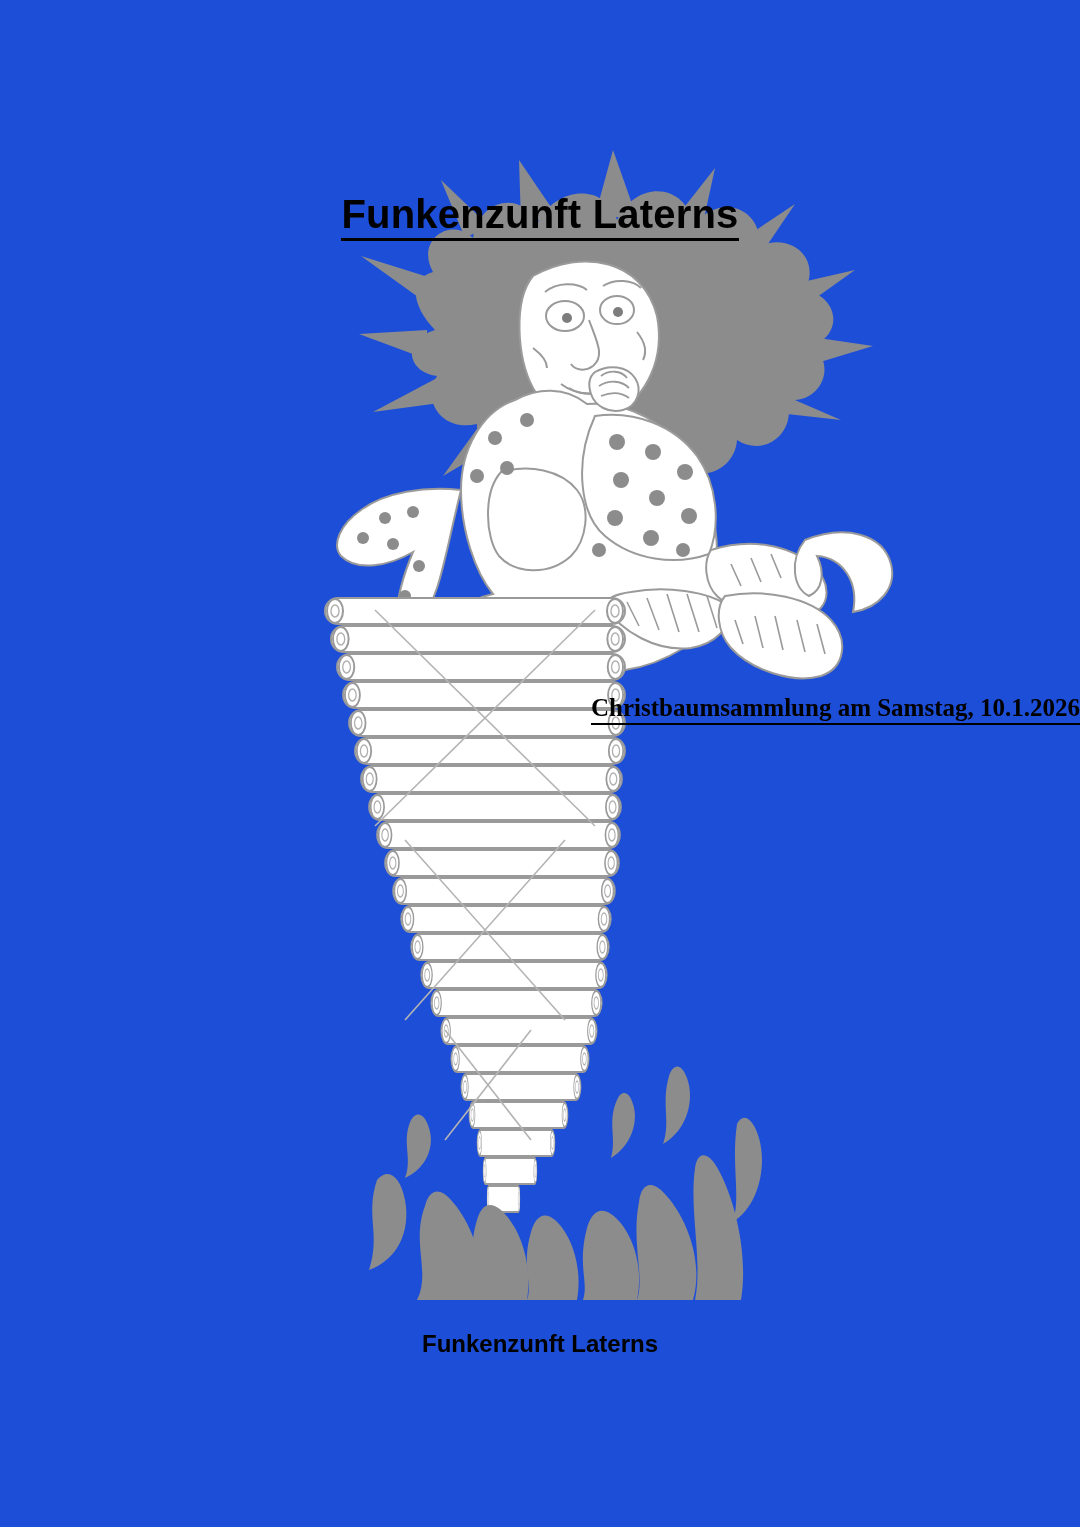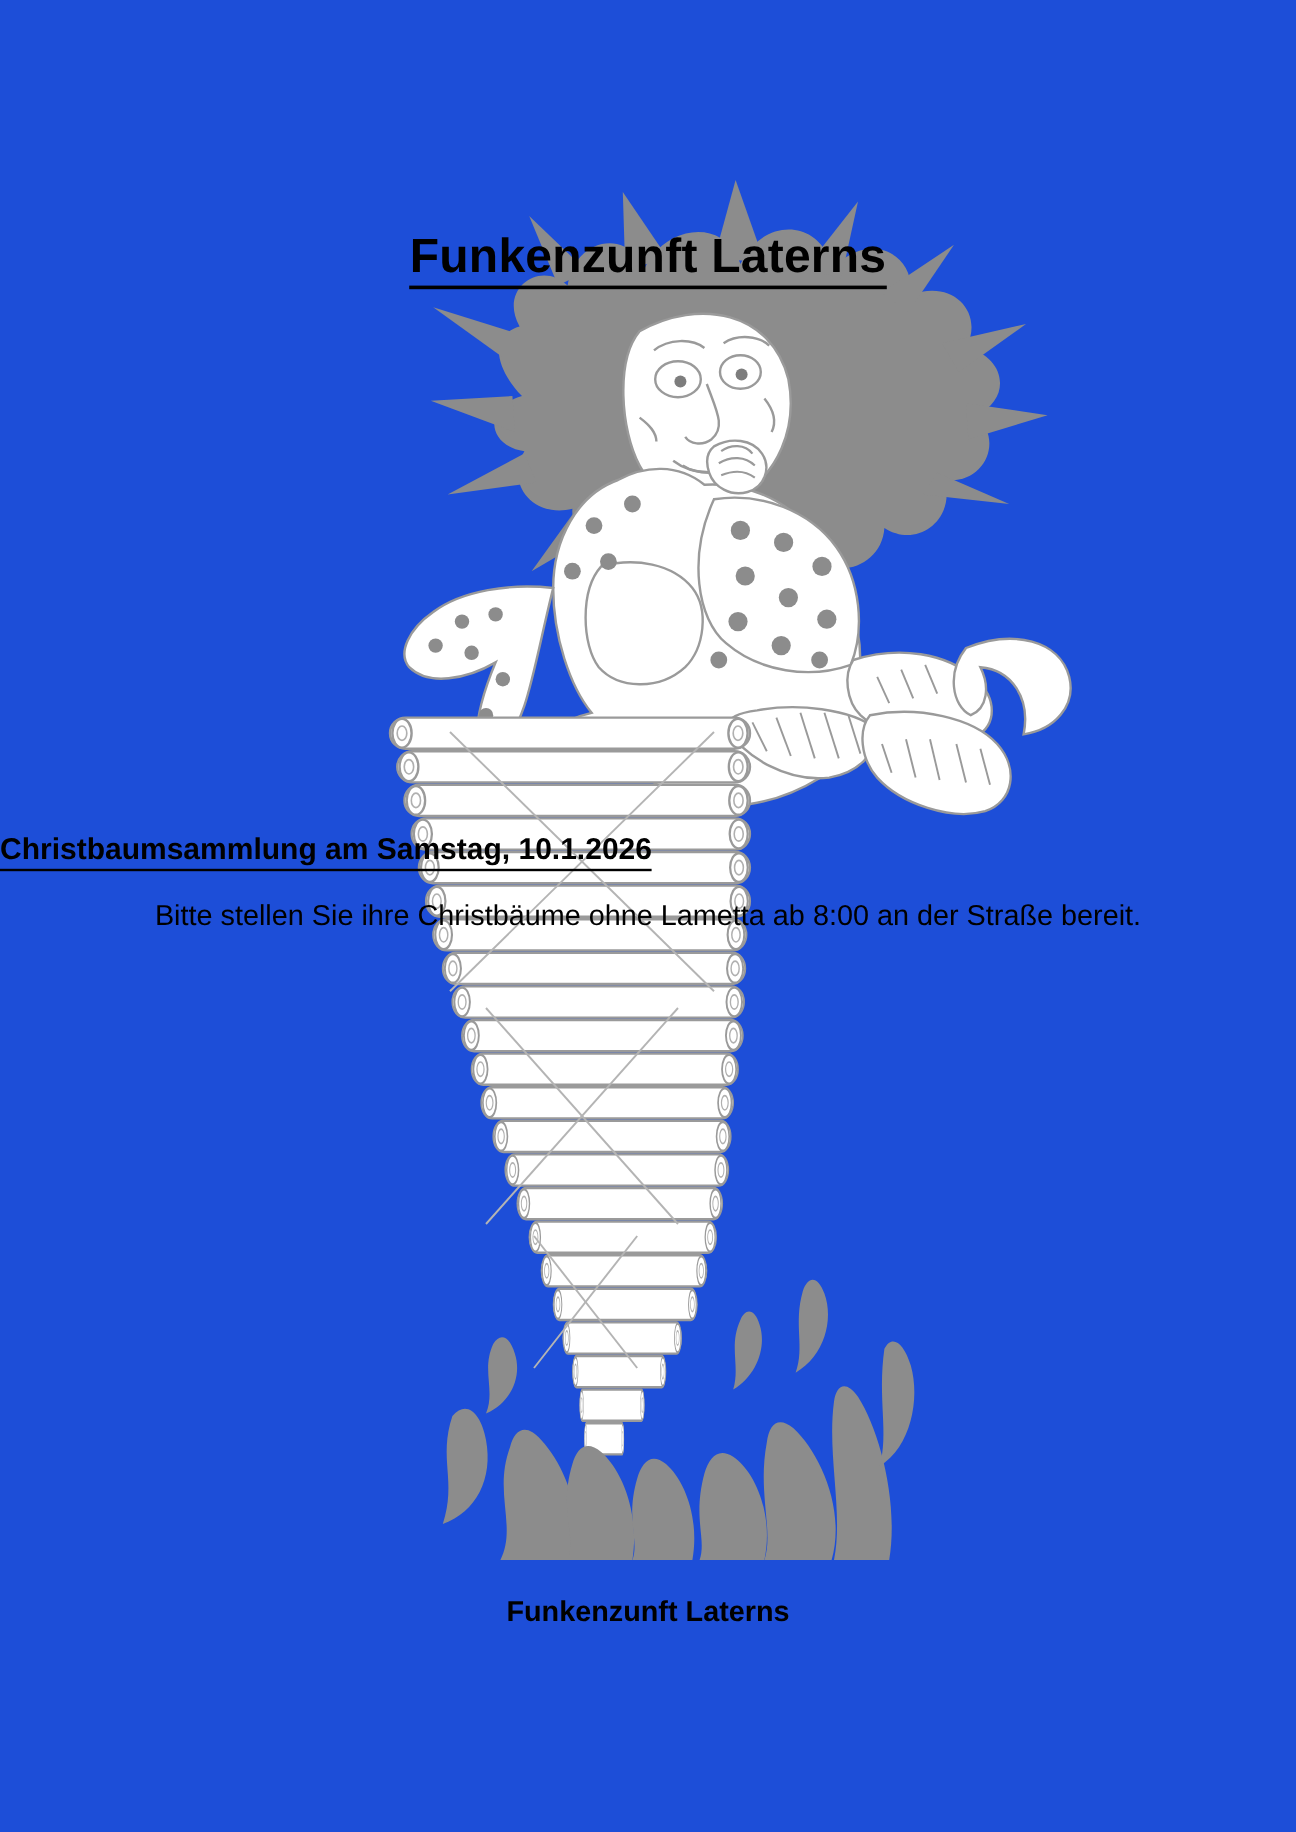--- a/index.html
+++ b/index.html
@@ -53,24 +53,25 @@
     display: inline-block;
     border-bottom: 3px solid #000;
     padding-bottom: 1px;
   }
 
   .subtitle {
     position: absolute;
     left: 0;
     right: 0;
     top: 694px;
-    text-align: left;
+    text-align: right;
     font-size: 25px;
     font-weight: bold;
     z-index: 5;
+    font-family: Liberation Serif, serif;
   }
   .subtitle span {
     display: inline-block;
     border-bottom: 2px solid #000;
     padding-bottom: 1px;
   }
 
   .bodytext {
     position: absolute;
     left: 0;
@@ -353,17 +354,16 @@
   </div>
 
   <div class="title">
     <span>Funkenzunft Laterns</span>
   </div>
 
   <div class="subtitle">
     <span>Christbaumsammlung am Samstag, 10.1.2026</span>
   </div>
 
-  <div class="bodytext">Bitte stellen Sie ihre Christbäume ohne Lametta ab 8:00 an der Straße bereit.</div>
 
   <div class="signature">Funkenzunft Laterns</div>
 
 </div>
 
 </body></html>

